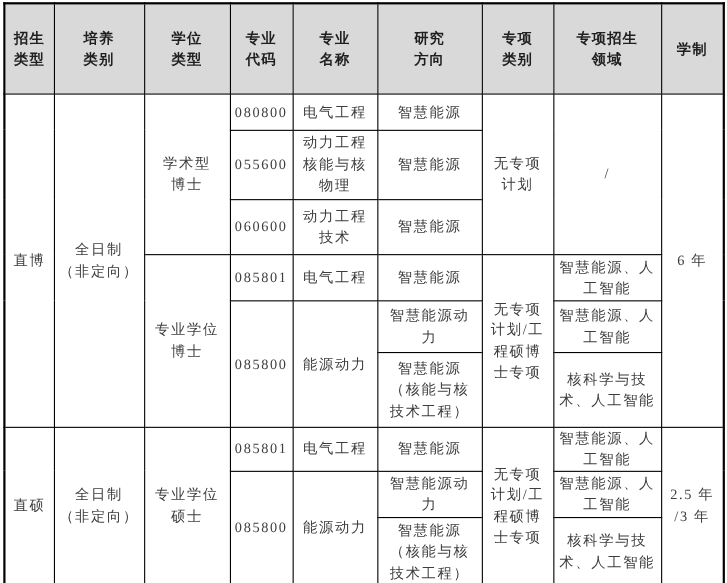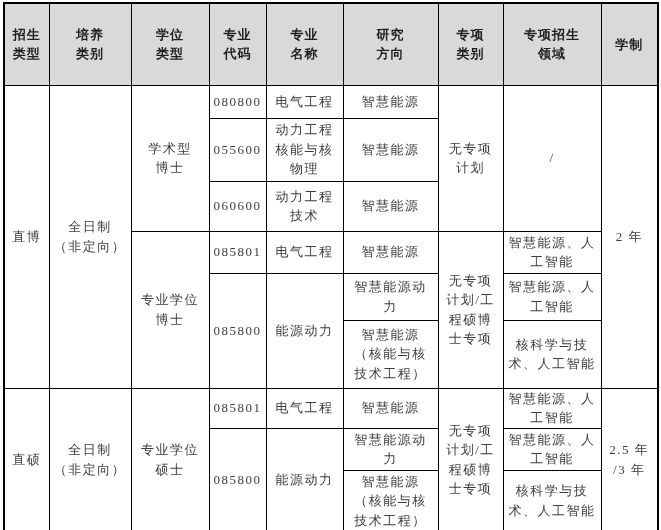--- a/index.html
+++ b/index.html
@@ -91,21 +91,21 @@
         <td rowspan="6">全日制
 （非定向）</td>
         <td rowspan="3">学术型
 博士</td>
         <td class="num">080800</td>
         <td>电气工程</td>
         <td>智慧能源</td>
         <td rowspan="3">无专项
 计划</td>
         <td rowspan="3">/</td>
-        <td rowspan="6" class="num">2 年</td>
+        <td rowspan="6" class="num">6 年</td>
       </tr>
       <tr style="height:63px">
         <td class="num">055600</td>
         <td>动力工程
 核能与核
 物理</td>
         <td>智慧能源</td>
       </tr>
       <tr style="height:50px">
         <td class="num">060600</td>

